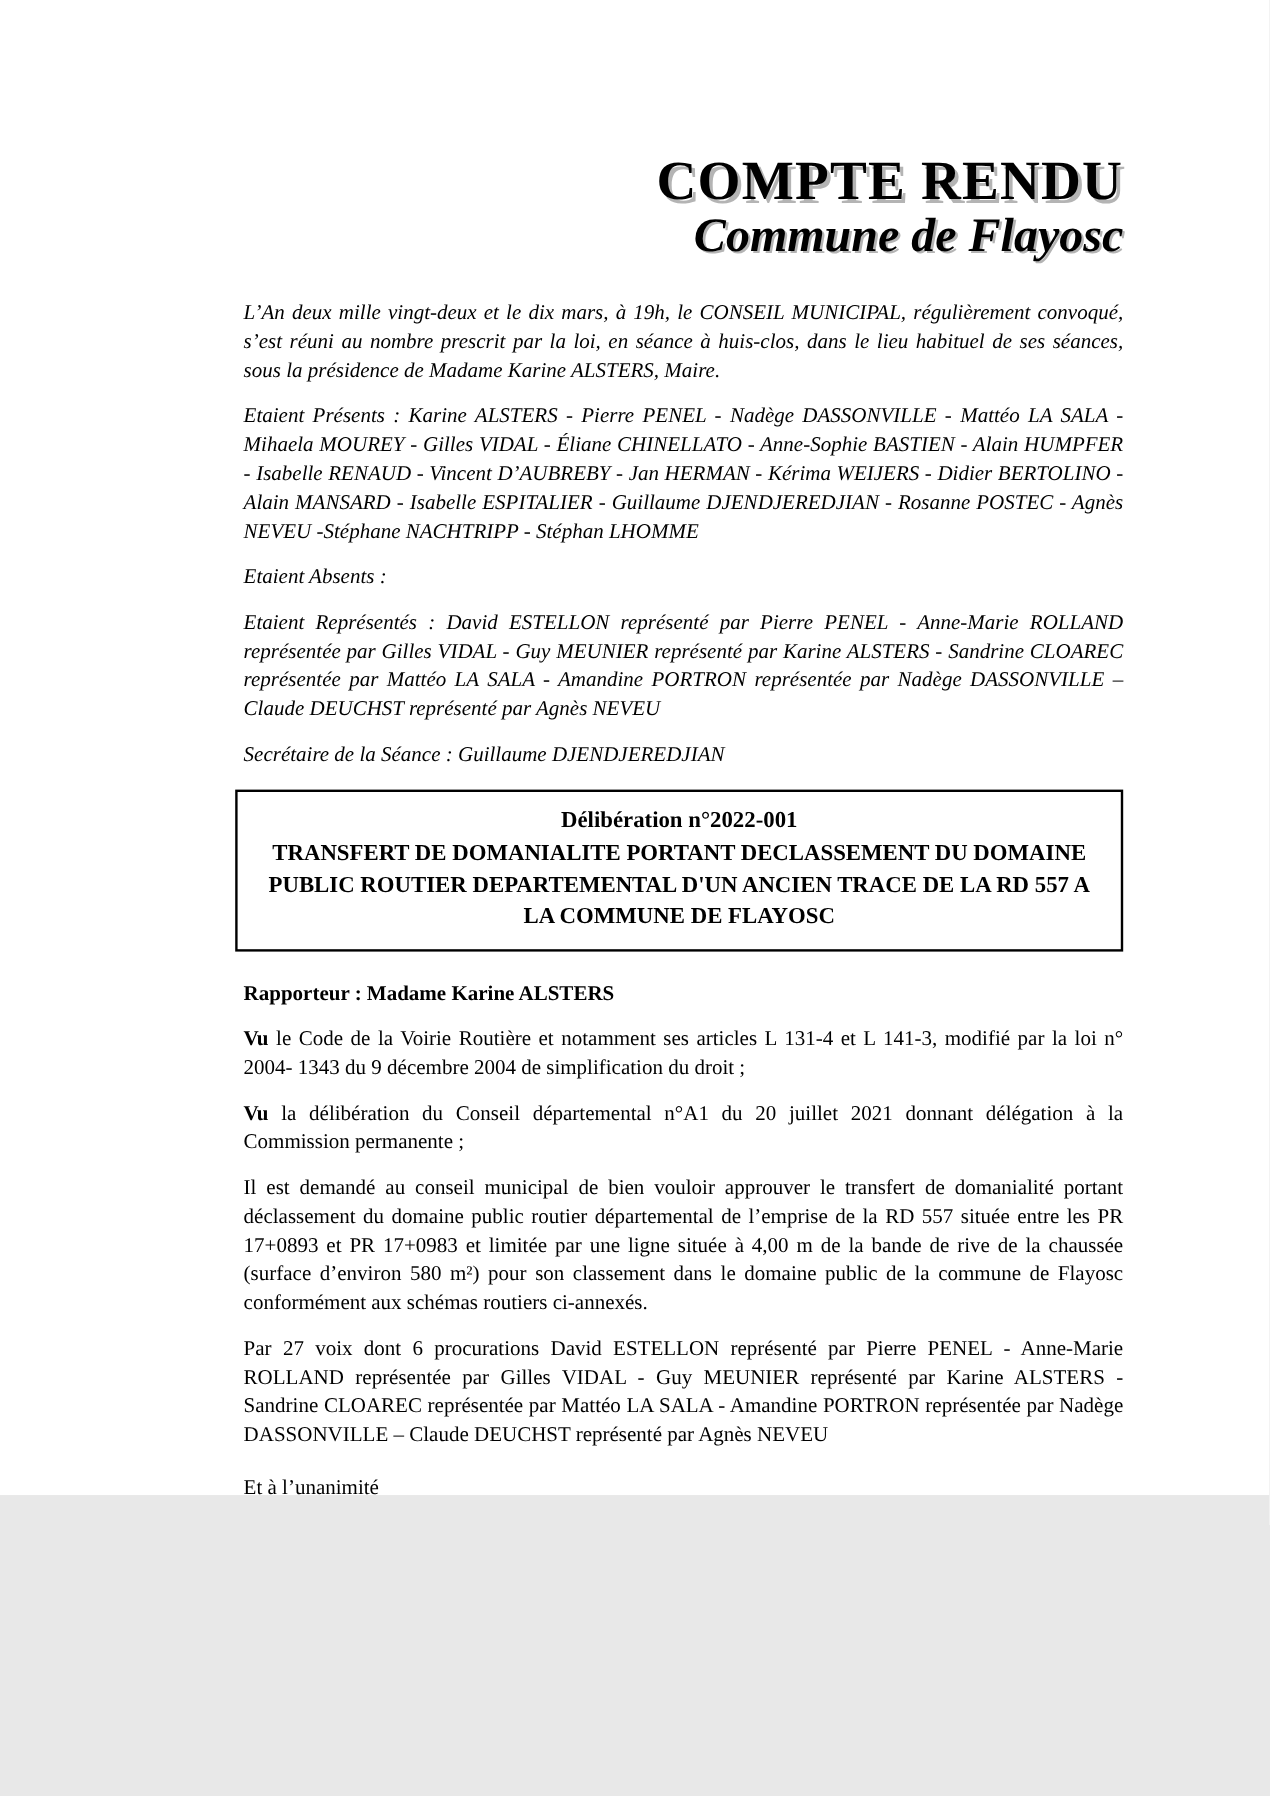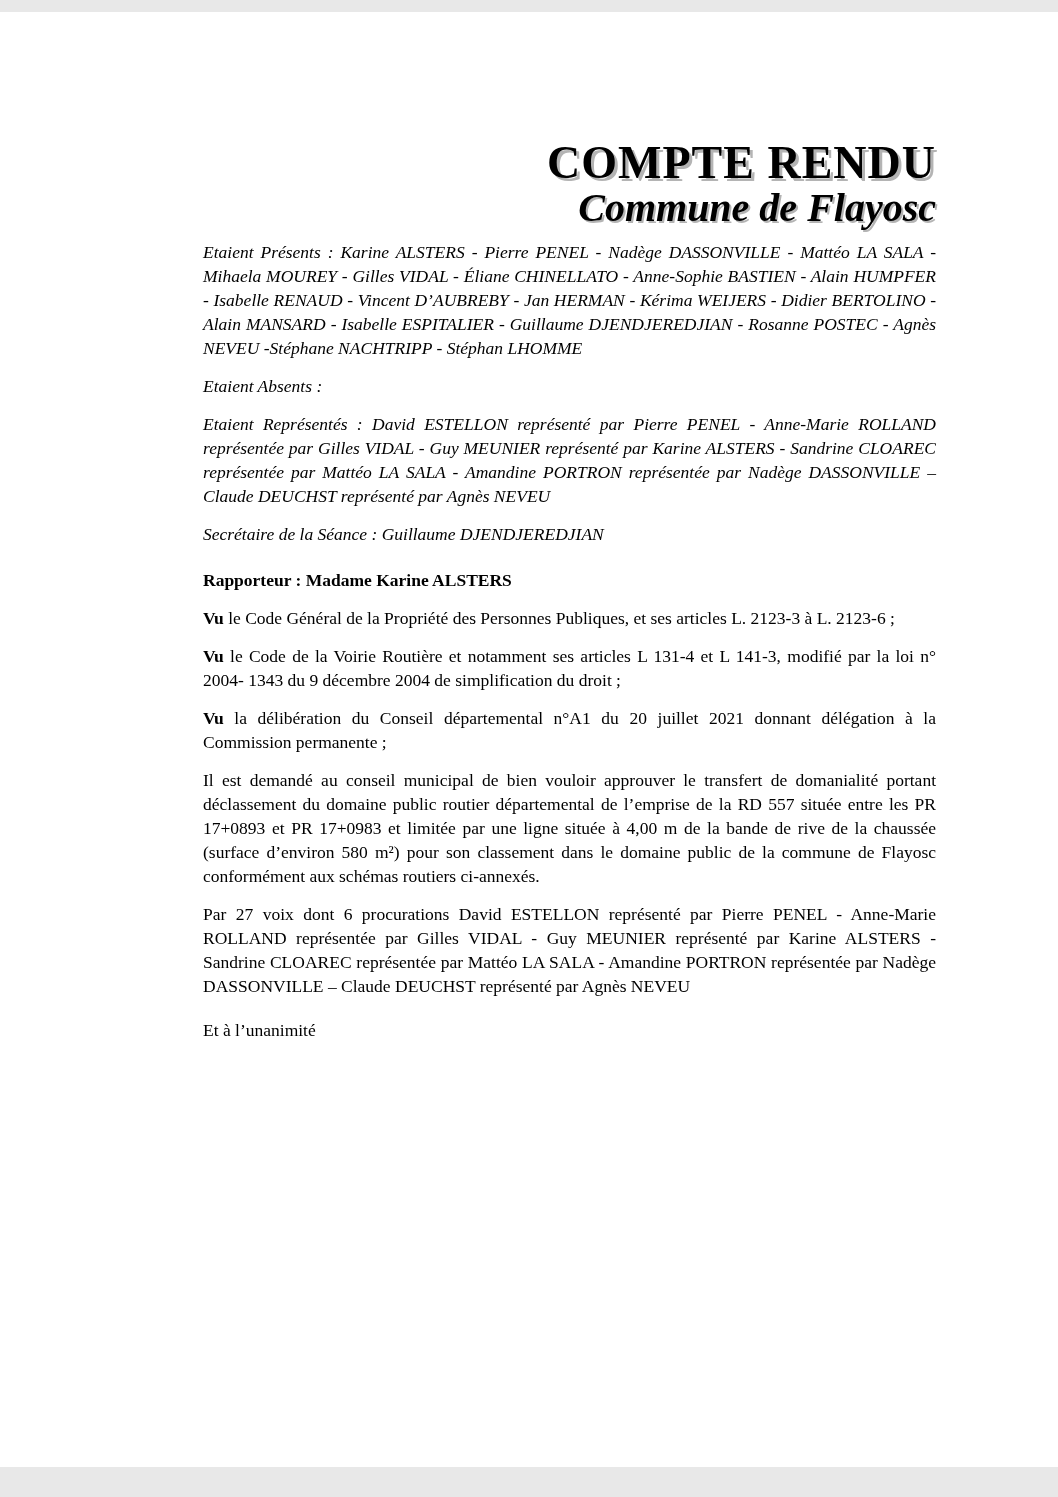--- a/index.html
+++ b/index.html
@@ -3,22 +3,22 @@
 <meta charset="utf-8">
 <style>
   html, body {
     margin: 0;
     padding: 0;
     background: #e8e8e8;
   }
   .page {
     position: relative;
     width: 1058px;
-    height: 1455px;
-    margin: 12px auto;
+    height: 1246px;
+    margin: 0 auto;
     background: #ffffff;
     color: #000000;
     font-family: "Liberation Serif", "DejaVu Serif", serif;
     overflow: hidden;
     box-sizing: border-box;
   }
   .content {
     box-sizing: border-box;
     padding: 126px 122px 0 203px; 
   }
@@ -77,34 +77,38 @@
 </head>
 <body>
 
 <div class="page">
   <div class="content">
 
     <h1 class="doc-title">COMPTE RENDU</h1>
 
     <h2 class="doc-subtitle">Commune de Flayosc</h2>
 
+    <p class="italic justify first-para">L’An deux mille vingt-deux et le dix mars, à 19h, le CONSEIL MUNICIPAL, régulièrement convoqué, s’est réuni au nombre prescrit par la loi, en séance à huis-clos, dans le lieu habituel de ses séances, sous la présidence de Madame Karine ALSTERS, Maire.</p>
 
     <p class="italic justify">Etaient Présents : Karine ALSTERS - Pierre PENEL - Nadège DASSONVILLE - Mattéo LA SALA - Mihaela MOUREY - Gilles VIDAL - Éliane CHINELLATO - Anne-Sophie BASTIEN - Alain HUMPFER - Isabelle RENAUD - Vincent D’AUBREBY - Jan HERMAN - Kérima WEIJERS - Didier BERTOLINO - Alain MANSARD - Isabelle ESPITALIER - Guillaume DJENDJEREDJIAN - Rosanne POSTEC - Agnès NEVEU -Stéphane NACHTRIPP - Stéphan LHOMME</p>
 
     <p class="italic">Etaient Absents :</p>
 
     <p class="italic justify">Etaient Représentés : David ESTELLON représenté par Pierre PENEL - Anne-Marie ROLLAND représentée par Gilles VIDAL - Guy MEUNIER représenté par Karine ALSTERS - Sandrine CLOAREC représentée par Mattéo LA SALA - Amandine PORTRON représentée par Nadège DASSONVILLE – Claude DEUCHST représenté par Agnès NEVEU</p>
 
     <p class="italic">Secrétaire de la Séance : Guillaume DJENDJEREDJIAN</p>
 
+    <div class="delib-box">
+      <div class="delib-number">Délibération n°2022-001</div>
+      <div class="delib-title">TRANSFERT DE DOMANIALITE PORTANT DECLASSEMENT DU DOMAINE PUBLIC ROUTIER DEPARTEMENTAL D'UN ANCIEN TRACE DE LA RD 557 A LA COMMUNE DE FLAYOSC</div>
+    </div>
 
     <p class="bold rapporteur">Rapporteur : Madame Karine ALSTERS</p>
 
 
-    <p class="justify"><span class="bold">Vu</span><span> le Code Général de la Propriété des Personnes Publiques, et ses articles L. 2123-3 à L. 2123-6 ;</span></p>
 
     <p class="justify"><span class="bold">Vu</span><span> le Code de la Voirie Routière et notamment ses articles L 131-4 et L 141-3, modifié par la loi n° 2004- 1343 du 9 décembre 2004 de simplification du droit ;</span></p>
 
     <p class="justify"><span class="bold">Vu</span><span> la délibération du Conseil départemental n°A1 du 20 juillet 2021 donnant délégation à la Commission permanente ;</span></p>
 
 
     <p class="justify">Il est demandé au conseil municipal de bien vouloir approuver le transfert de domanialité portant déclassement du domaine public routier départemental de l’emprise de la RD 557 située entre les PR 17+0893 et PR 17+0983 et limitée par une ligne située à 4,00 m de la bande de rive de la chaussée (surface d’environ 580 m²) pour son classement dans le domaine public de la commune de Flayosc conformément aux schémas routiers ci-annexés.</p>
 
     <p class="justify">Par 27 voix dont 6 procurations David ESTELLON représenté par Pierre PENEL - Anne-Marie ROLLAND représentée par Gilles VIDAL - Guy MEUNIER représenté par Karine ALSTERS - Sandrine CLOAREC représentée par Mattéo LA SALA - Amandine PORTRON représentée par Nadège DASSONVILLE – Claude DEUCHST représenté par Agnès NEVEU</p>
 

